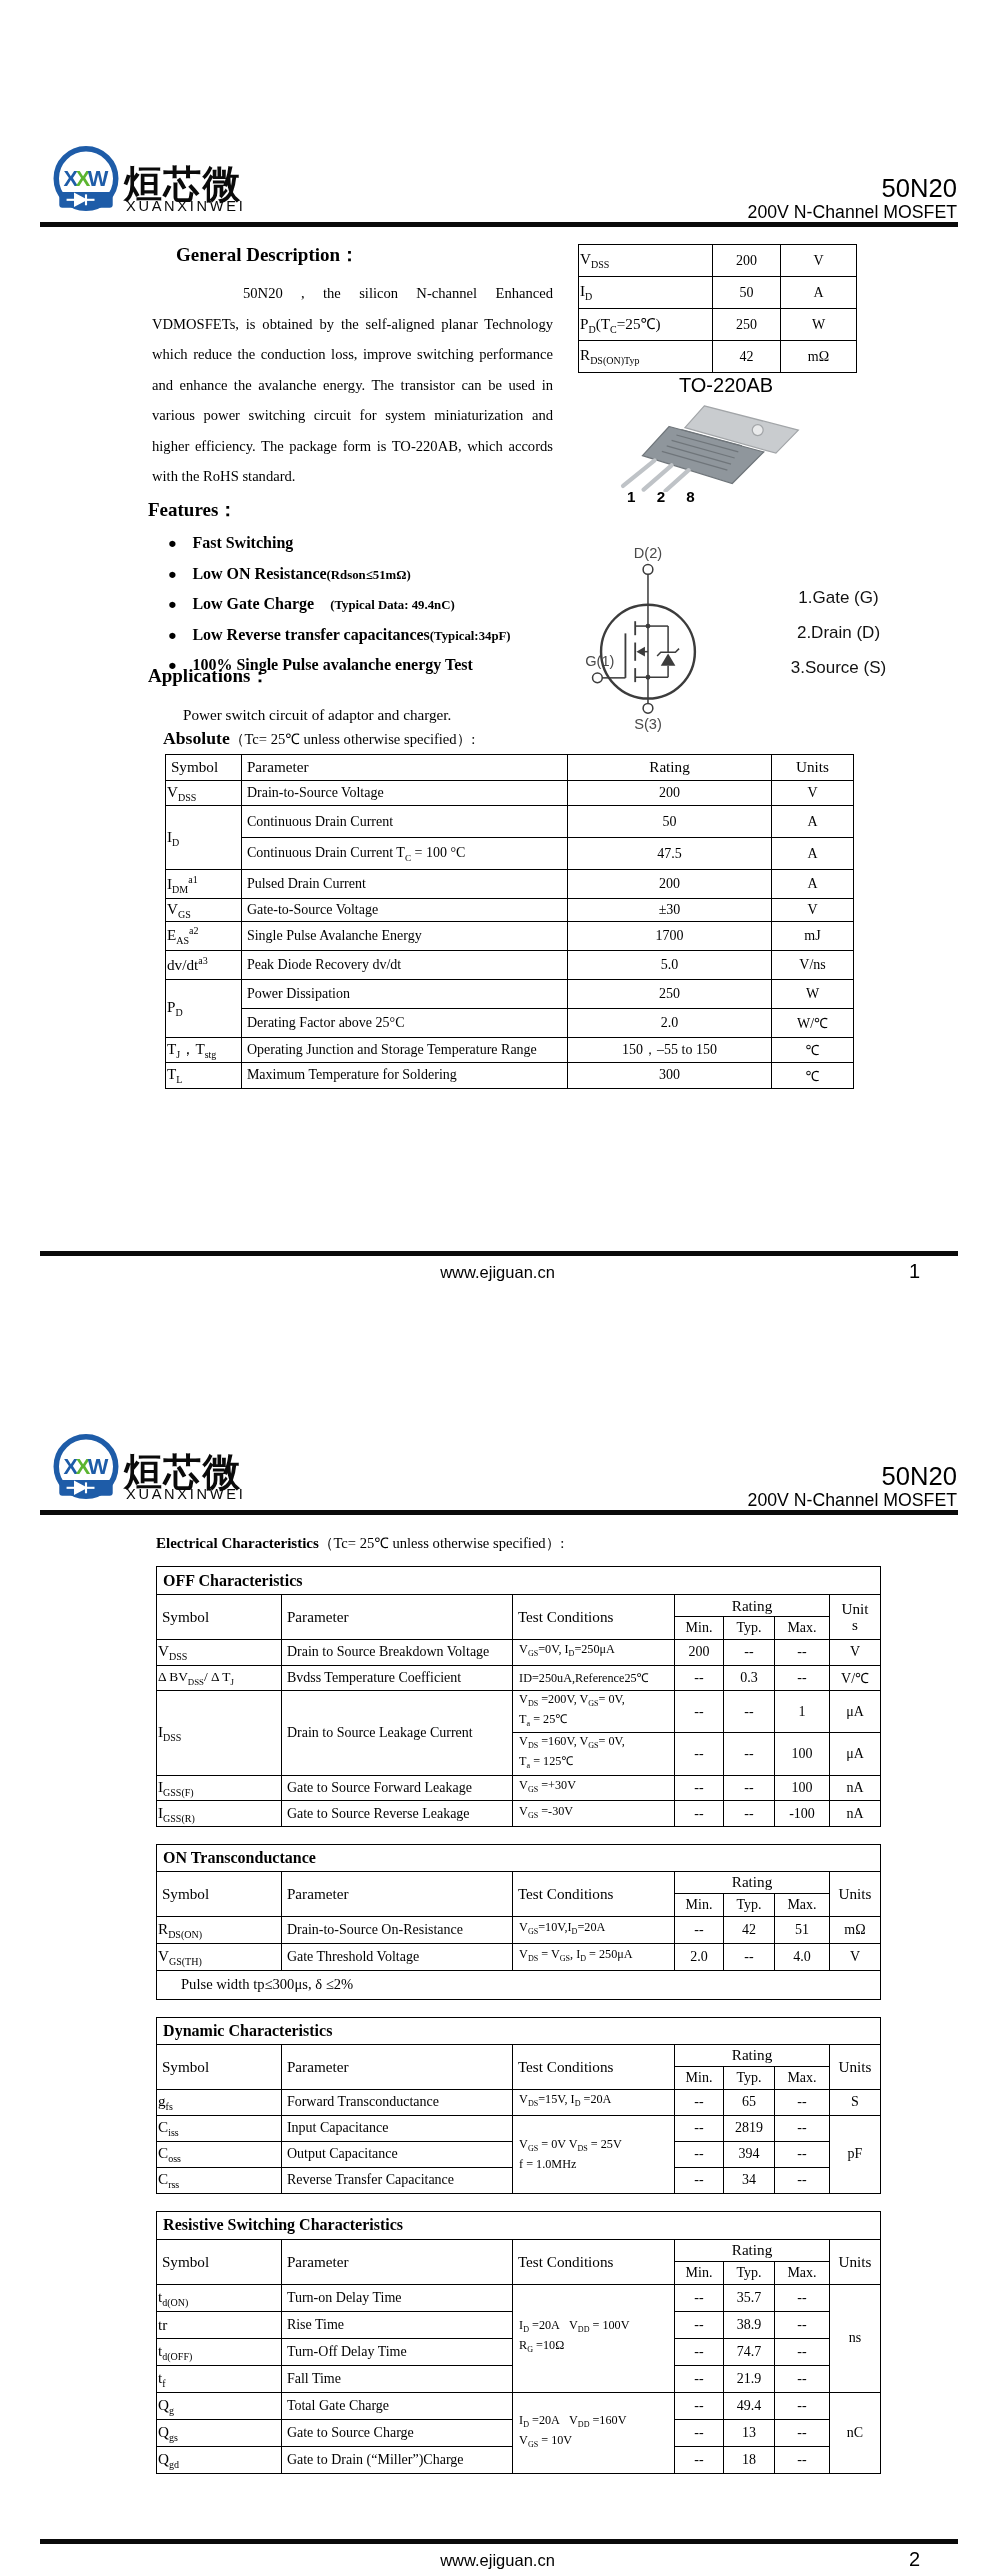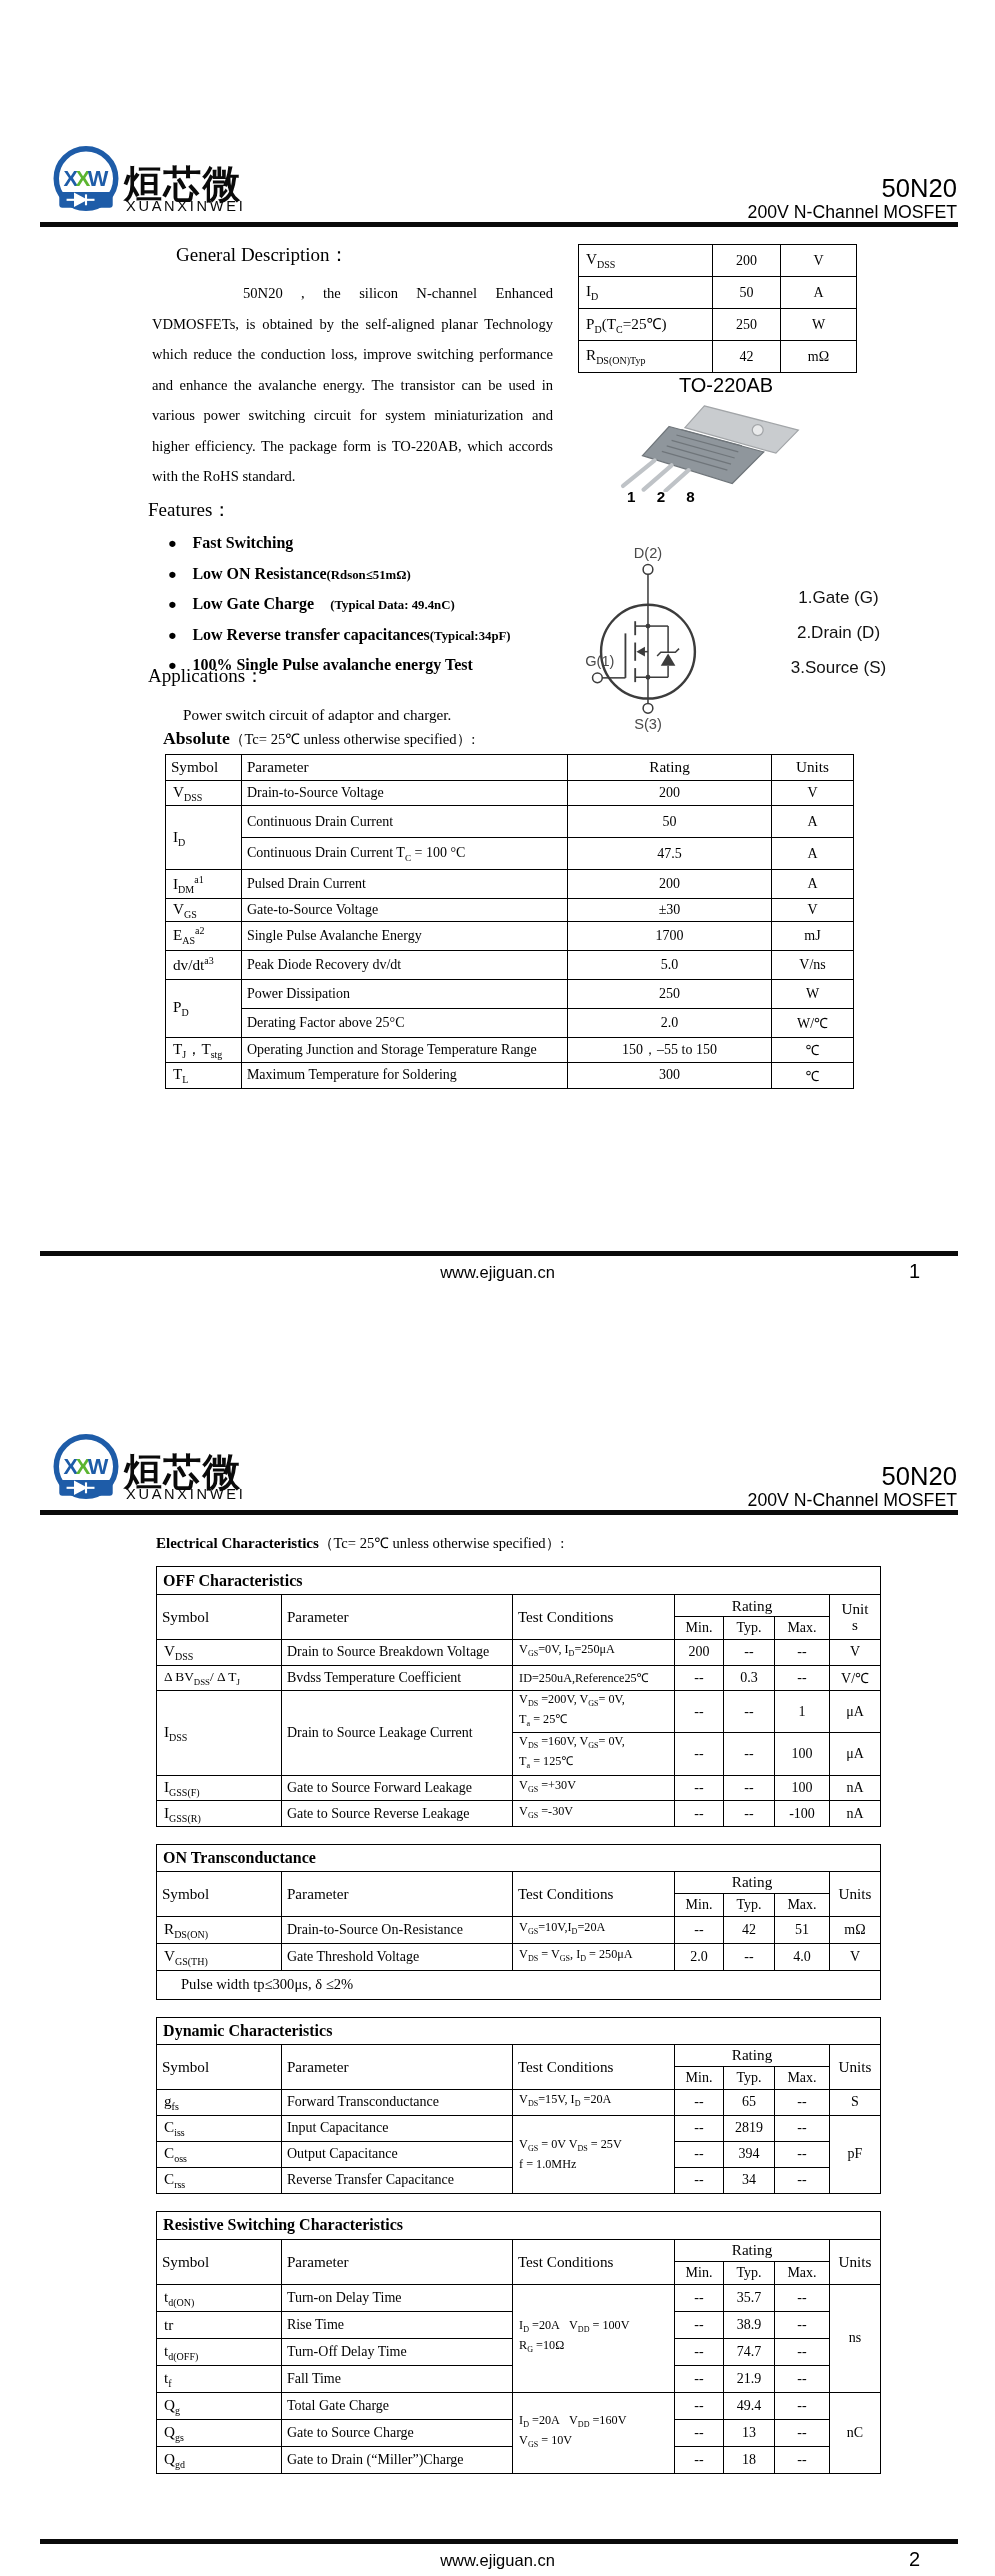--- a/index.html
+++ b/index.html
@@ -15,21 +15,21 @@
   .brand-en{position:absolute;left:74px;top:56px;font-family:"Liberation Sans",sans-serif;font-size:14.6px;letter-spacing:2.7px;color:#0a0a0a;}
   .title-block{right:38px;top:135px;text-align:right;font-family:"Liberation Sans",sans-serif;}
   .part-no{font-size:25.6px;line-height:27px;}
   .part-sub{font-size:17.7px;line-height:21px;}
   .hrule{left:40px;width:918px;height:4.9px;background:#0a0a0a;}
   .hrule.top{top:182px;} .hrule.bot{top:1211px;}
   .footer-url{left:0;top:1223px;width:995px;text-align:center;font-family:"Liberation Sans",sans-serif;font-size:16.5px;}
   .footer-page{left:896px;top:1220px;width:37px;text-align:center;font-family:"Liberation Sans",sans-serif;font-size:20px;}
 
   
-  .sec-title{font-weight:normal;font-size:19px;}
+  .sec-title{font-weight:bold;font-size:19px;}
   .gen-title{left:176px;top:202px;}
   .gen-text{left:152px;top:238px;width:401px;font-size:14.6px;line-height:30.5px;text-align:justify;text-indent:91px;}
   .feat-title{left:148px;top:457px;}
   .feat-list{left:168px;top:488px;width:427px;}
   .feat-item{height:30.5px;line-height:30.5px;white-space:nowrap;}
   .feat-bullet{display:inline-block;width:24.4px;font-size:14.6px;}
   .feat-main{font-weight:bold;font-size:16px;}
   .feat-note{font-weight:bold;font-size:12.8px;}
   .apps-title{left:148px;top:623px;}
   .apps-text{left:183px;top:666px;font-size:15.2px;}
@@ -42,21 +42,21 @@
   .pkg-img{left:613px;top:361px;}
   .pkg-pins{left:627px;top:448px;font-family:"Liberation Sans",sans-serif;font-weight:bold;font-size:15.2px;letter-spacing:8.5px;}
   .circuit{left:584px;top:505px;}
   .pin-legend{left:759px;top:540px;width:159px;text-align:center;font-family:"Liberation Sans",sans-serif;font-size:17px;line-height:35px;color:#111;}
 
   
   table.spec{border-collapse:collapse;table-layout:fixed;font-size:14px;}
   table.spec td{border:1.2px solid #000;padding:0.6px 4.9px;vertical-align:middle;overflow:hidden;}
   table.spec .c{text-align:center;padding:0.6px 1.2px;}
   table.spec .hd{font-size:15.2px;}
-  table.spec .sym{font-size:15.2px;padding-left:7px;}
+  table.spec .sym{font-size:15.2px;padding-left:1px;}
   table.spec .cond{font-size:12.2px;padding-left:6.1px;line-height:14.6px;}
   table.spec .sect{font-weight:bold;font-size:16px;padding-left:6.1px;border-bottom:1.8px solid #000;}
   table.spec .note{font-size:14.6px;padding-left:24px;}
   .units-split{white-space:pre-line;line-height:16px;}
   sub{font-size:66%;} sup{font-size:66%;}
   .abs-table{left:165px;top:714px;}
   .ec-heading{left:156px;top:204px;font-size:14.6px;}
   .ec-heading b{font-size:15px;}
   .ec-stack{left:156px;top:238px;width:726px;}
   .ec-stack table{margin-bottom:17px;}

